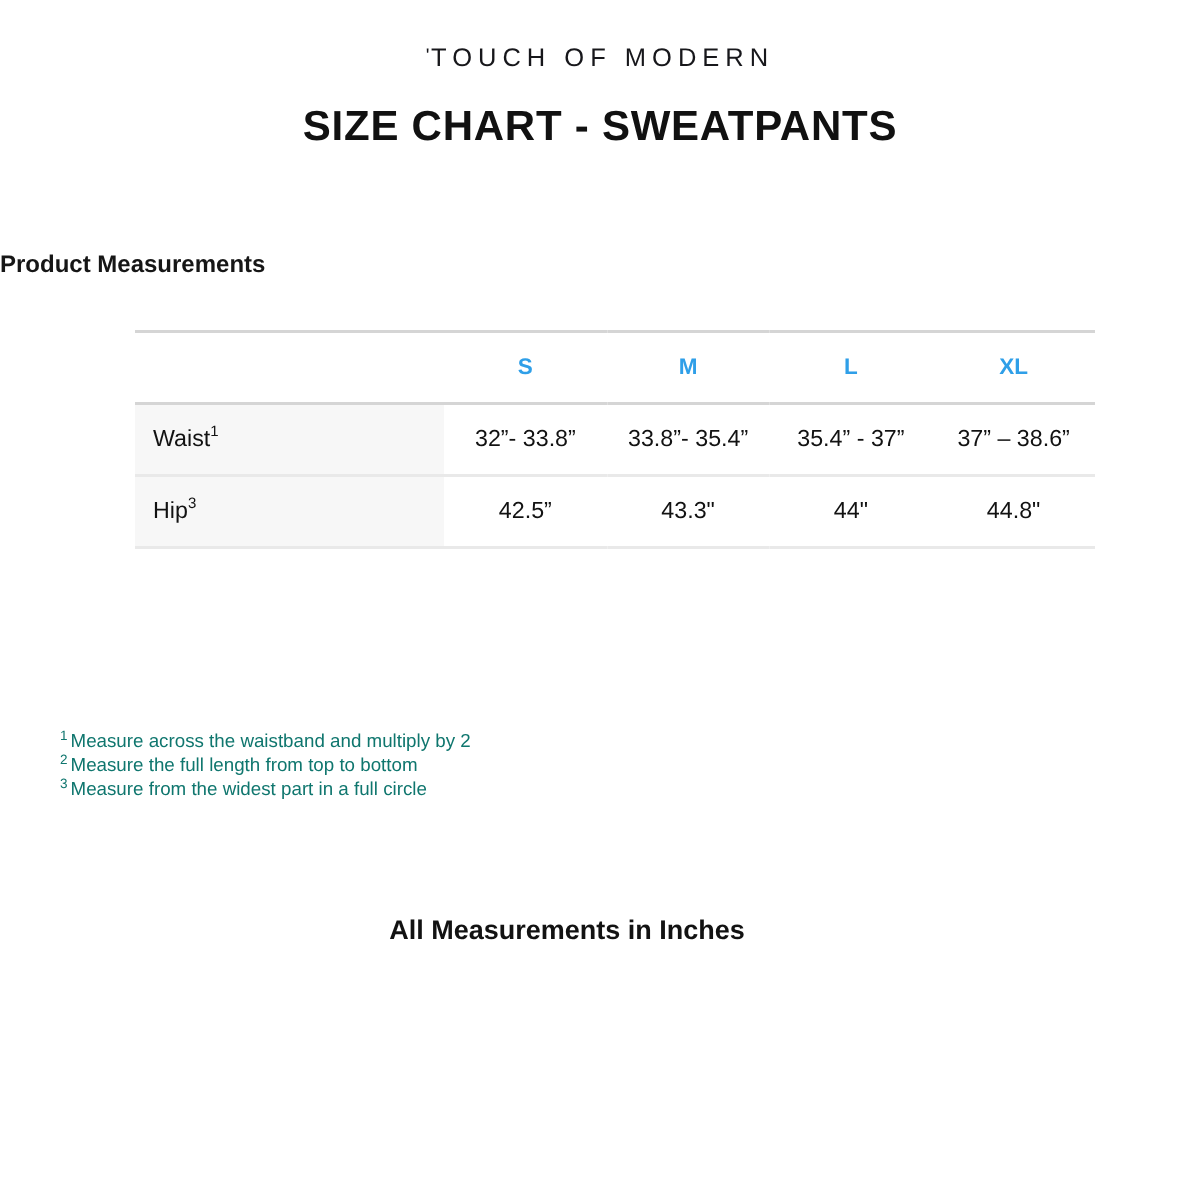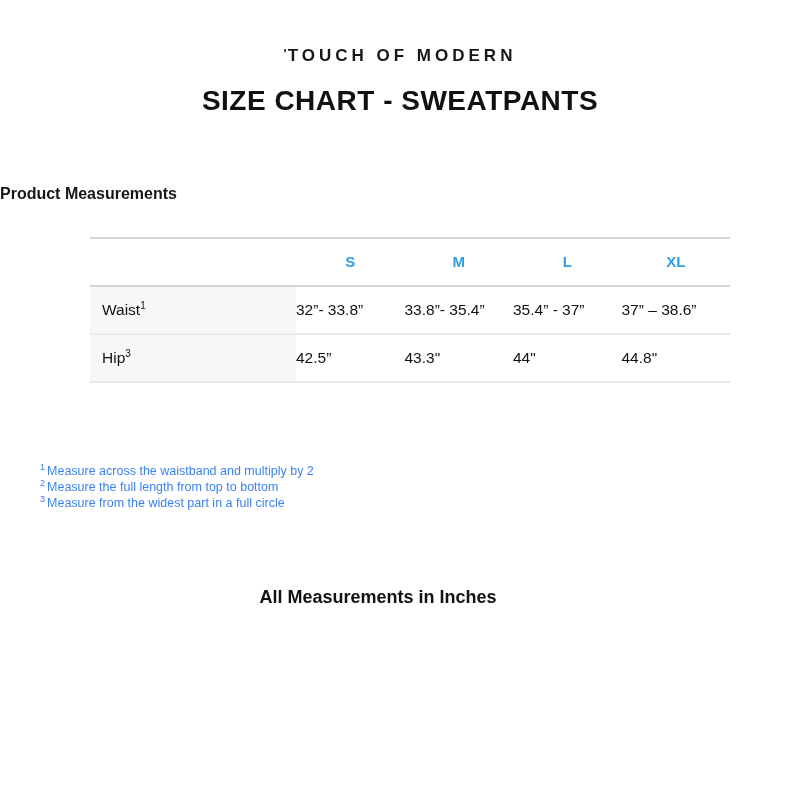--- a/index.html
+++ b/index.html
@@ -13,24 +13,24 @@
   body{
     width:800px;height:800px;
     background:#ffffff;
     font-family:"Liberation Sans","DejaVu Sans",sans-serif;
     color:var(--ink);
     overflow:hidden;
   }
   .page{position:relative;width:800px;height:800px;}
 
   .brand{
-    margin-top:46px;
+    margin-top:29px;
     text-align:center;
     font-size:17px;
-    font-weight:700;
+    font-weight:400;
     letter-spacing:4px;
     color:#17171b;
     white-space:nowrap;
   }
   .brand .mark{
     font-size:13px;
     vertical-align:top;
     letter-spacing:0;
     margin-right:1px;
   }
@@ -77,32 +77,32 @@
   tbody tr:last-child{border-bottom:2px solid var(--border-light);}
   tbody th.row-label{
     background:var(--label-bg);
     text-align:left;
     font-weight:400;
     font-size:15.5px;
     padding:0 0 0 12px;
     color:#121212;
   }
   tbody td{
-    text-align:left;
+    text-align:center;
     font-size:15.5px;
     color:#121212;
     padding:0;
   }
   sup{font-size:10px;line-height:0;}
 
   .footnotes{
-    margin:80px 0 0 40px;
+    margin:120px 0 0 40px;
     font-size:12.5px;
     line-height:16px;
-    color:#3b82f6;
+    color:#0f766e;
   }
   .footnotes .fn{white-space:nowrap;}
   .footnotes sup{font-size:9px;margin-right:2px;}
 
   .footer-note{
     margin-top:76px;
     text-align:center;
     transform:translateX(-22px);
     font-size:18px;
     font-weight:700;

